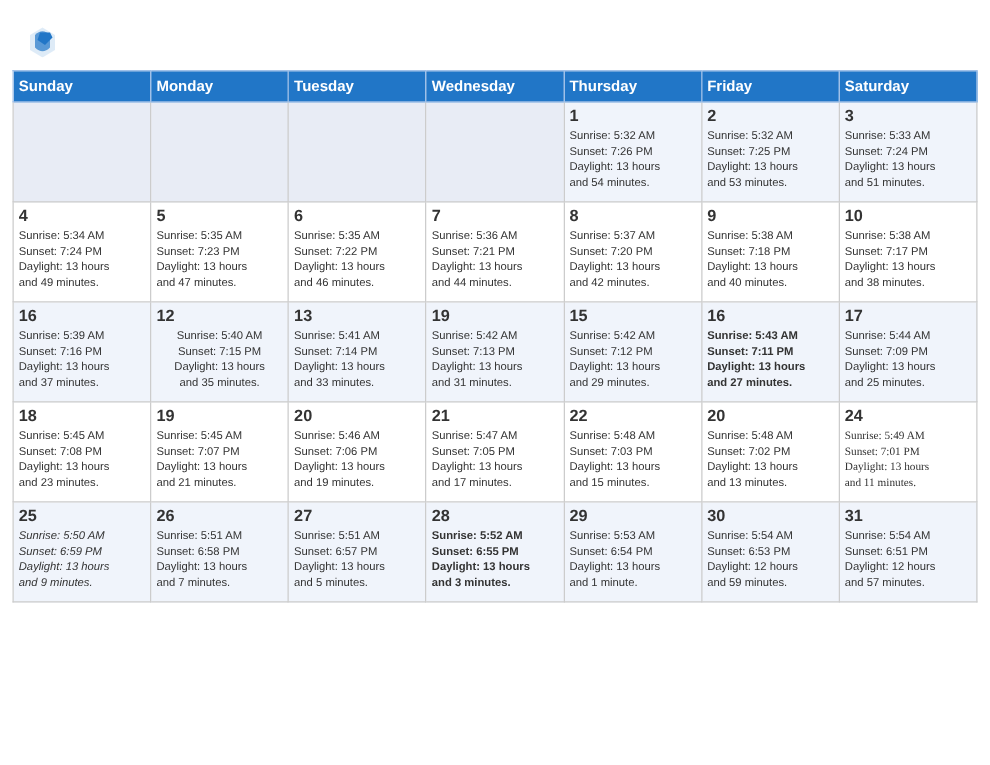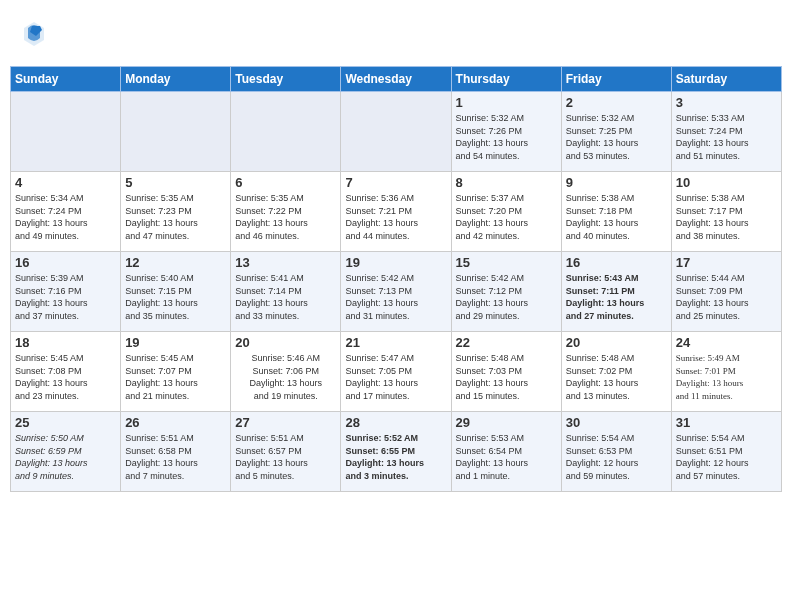--- a/index.html
+++ b/index.html
@@ -40,21 +40,21 @@
       font-weight: bold;
       color: #333;
     }
     .location {
       font-size: 14px;
       color: #333;
     }
     .calendar {
       width: 100%;
       border-collapse: collapse;
-      margin-top: 16px;
+      margin-top: 6px;
     }
     .calendar th {
       background: #2176c7;
       color: #fff;
       font-size: 12px;
       font-weight: bold;
       padding: 5px 4px;
       text-align: left;
       border: 1px solid #a0c0e8;
     }
@@ -206,21 +206,21 @@
       <tr class="row-bg-alt">
         <td>
           <span class="day-num">16</span>
           <div class="day-info" style="white-space: pre-line;">Sunrise: 5:39 AM
 Sunset: 7:16 PM
 Daylight: 13 hours
 and 37 minutes.</div>
         </td>
         <td>
           <span class="day-num">12</span>
-          <div class="day-info" style="white-space: pre-line;">Sunrise: 5:40 AM
+          <div class="day-info" style="white-space: pre-line; text-align: center;">Sunrise: 5:40 AM
 Sunset: 7:15 PM
 Daylight: 13 hours
 and 35 minutes.</div>
         </td>
         <td>
           <span class="day-num">13</span>
           <div class="day-info" style="white-space: pre-line;">Sunrise: 5:41 AM
 Sunset: 7:14 PM
 Daylight: 13 hours
 and 33 minutes.</div>
@@ -264,21 +264,21 @@
         </td>
         <td>
           <span class="day-num">19</span>
           <div class="day-info" style="white-space: pre-line;">Sunrise: 5:45 AM
 Sunset: 7:07 PM
 Daylight: 13 hours
 and 21 minutes.</div>
         </td>
         <td>
           <span class="day-num">20</span>
-          <div class="day-info" style="white-space: pre-line; text-align: center;">Sunrise: 5:46 AM
+          <div class="day-info" style="white-space: pre-line;">Sunrise: 5:46 AM
 Sunset: 7:06 PM
 Daylight: 13 hours
 and 19 minutes.</div>
         </td>
         <td>
           <span class="day-num">21</span>
           <div class="day-info" style="white-space: pre-line;">Sunrise: 5:47 AM
 Sunset: 7:05 PM
 Daylight: 13 hours
 and 17 minutes.</div>

